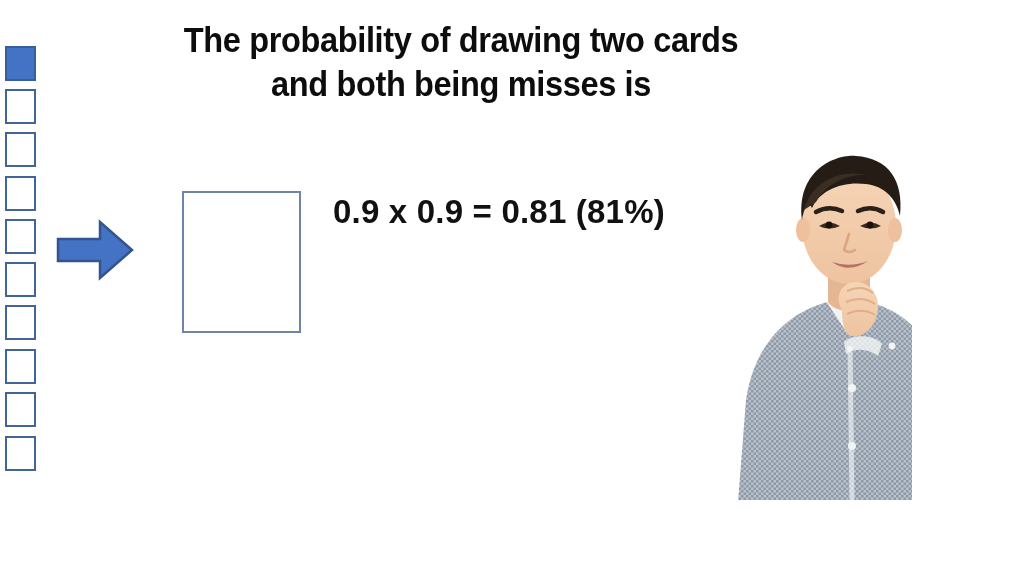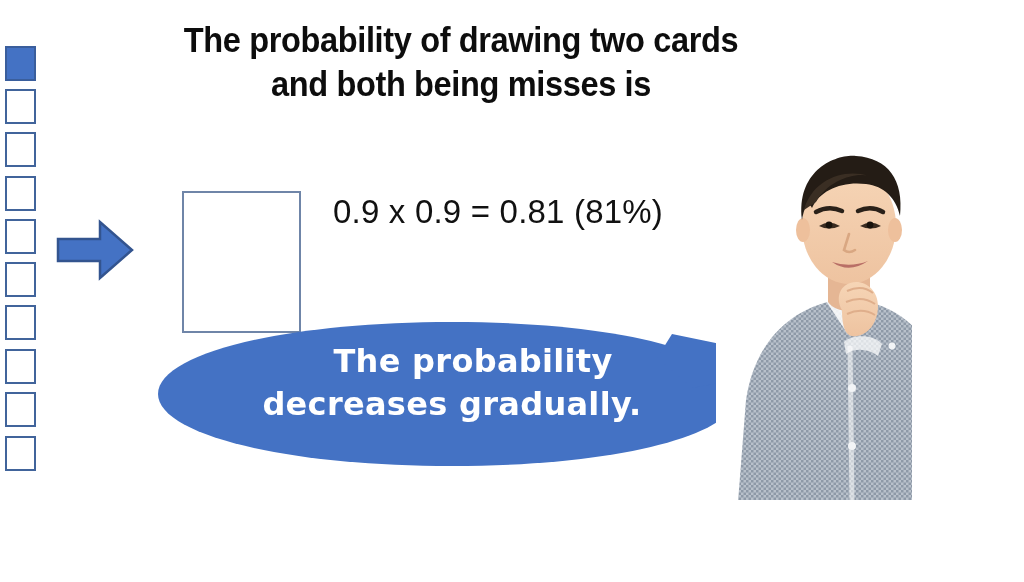--- a/index.html
+++ b/index.html
@@ -77,21 +77,21 @@
     border: 2px solid #6f85a8;
     background: #ffffff;
   }
 
   
   #equation {
     position: absolute;
     left: 333px;
     top: 193px;
     font-family: "Liberation Sans Narrow", "Liberation Sans", sans-serif;
-    font-weight: normal;
+    font-weight: bold;
     font-size: 33px;
     letter-spacing: 0.2px;
     color: #111111;
     white-space: nowrap;
   }
 
   
   #speech-bubble {
     position: absolute;
     left: 152px;
@@ -156,34 +156,20 @@
 
   <div id="title">
     <div>The probability of drawing two cards</div>
     <div>and both being misses is</div>
   </div>
 
   <div id="drawn-card"></div>
 
   <div id="equation">0.9 x 0.9 = 0.81 (81%)</div>
 
-  <div id="speech-bubble">
-    <svg width="590" height="152" viewBox="0 0 590 152" xmlns="http://www.w3.org/2000/svg">
-      <path d="M 300 4
-               C 470 4 586 36 586 76
-               C 586 116 470 148 300 148
-               C 130 148 6 116 6 76
-               C 6 36 130 4 300 4 Z" fill="#4472c4"></path>
-      <path d="M 520 16 L 588 30 L 565 45 L 584 62 L 540 70 L 505 40 Z" fill="#4472c4"></path>
-    </svg>
-    <div id="bubble-text">
-      <span class="bubble-line line-1">The probability</span>
-      <span class="bubble-line line-2">decreases gradually.</span>
-    </div>
-  </div>
 
   <div id="presenter">
     <svg width="258" height="350" viewBox="0 0 258 350" xmlns="http://www.w3.org/2000/svg">
       <defs>
         <pattern id="check" width="5" height="5" patternUnits="userSpaceOnUse">
           <rect width="5" height="5" fill="#b9c1cb"></rect>
           <rect width="2.5" height="2.5" fill="#8e99a7"></rect>
           <rect x="2.5" y="2.5" width="2.5" height="2.5" fill="#8e99a7"></rect>
         </pattern>
         <linearGradient id="skin" x1="0" y1="0" x2="0" y2="1">

